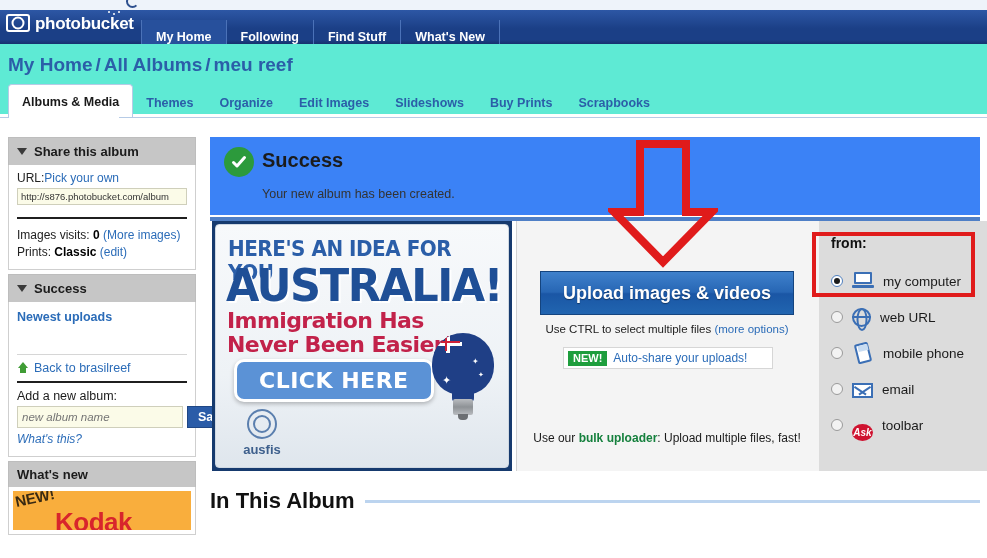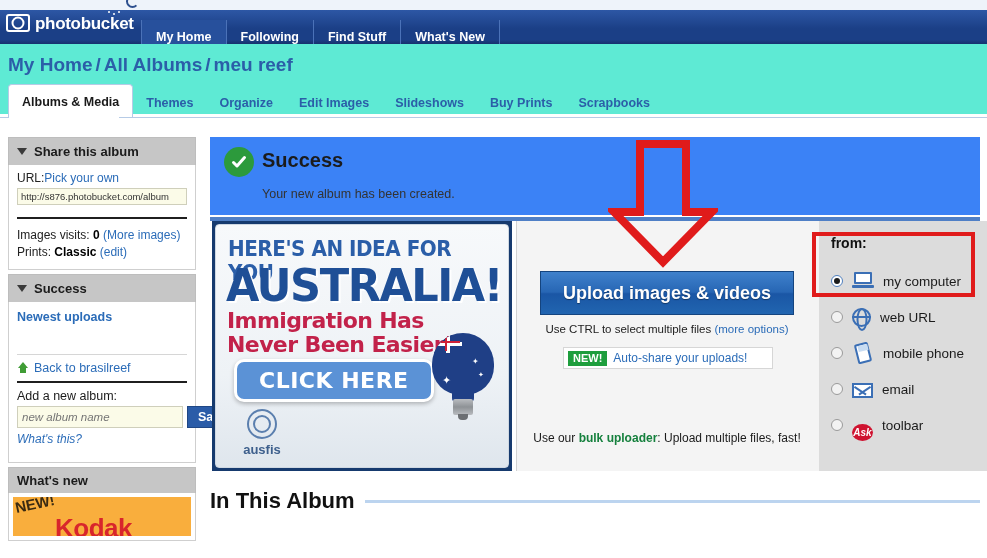--- a/index.html
+++ b/index.html
@@ -132,21 +132,21 @@
     width: 100%; margin-top: 3px;
     background: #fbfbe8; border: 1px solid #cfcfbb;
     font-size: 9.5px; color: #333; padding: 2px 3px;
     font-family: "Liberation Sans", sans-serif;
     overflow: hidden; white-space: nowrap;
   }
   .rule-dark { height: 2px; background: #1f1f1f; margin: 12px 0 8px 0; }
   .stat-line { font-size: 12px; color: #222; line-height: 17px; }
   .stat-line b { color: #000; }
 
-  .albums-body { padding: 8px 8px 16px 8px; min-height: 58px; }
+  .albums-body { padding: 8px 8px 10px 8px; min-height: 58px; }
   .album-link { font-size: 12.5px; font-weight: bold; color: #2b6cb8; cursor: pointer; }
   .rule-light { height: 1px; background: #d6d6d6; margin: 30px 0 6px 0; }
   .back-row { display: flex; align-items: center; gap: 5px; font-size: 12.5px; }
   .up-ico {
     width: 12px; height: 12px; position: relative; display: inline-block;
   }
   .up-ico::before {
     content: ""; position: absolute; left: 1px; top: 0;
     width: 0; height: 0;
     border-left: 5px solid transparent; border-right: 5px solid transparent;

